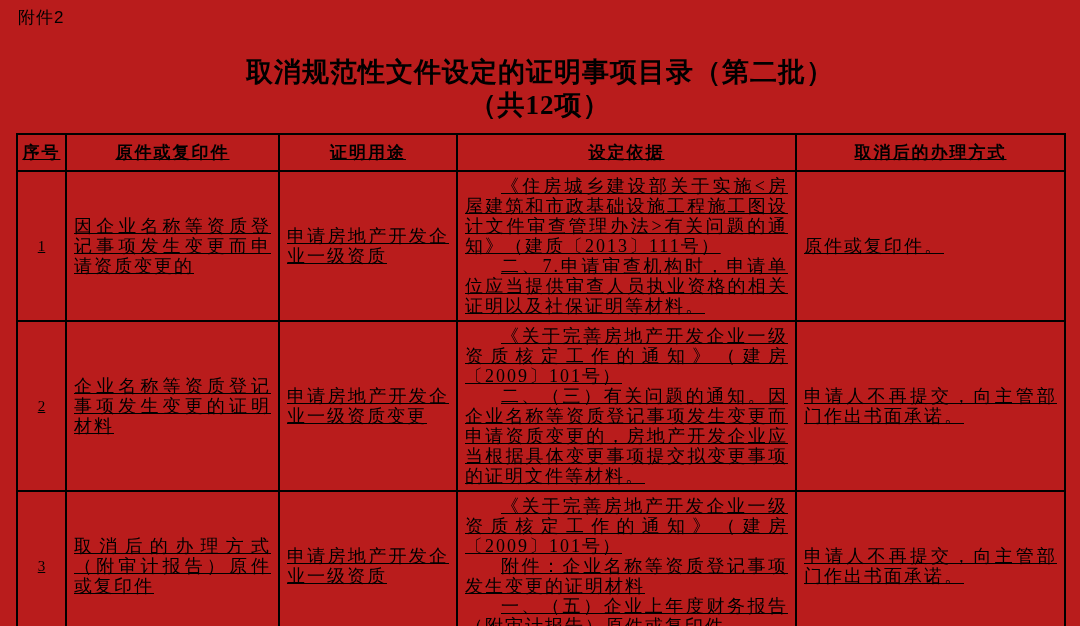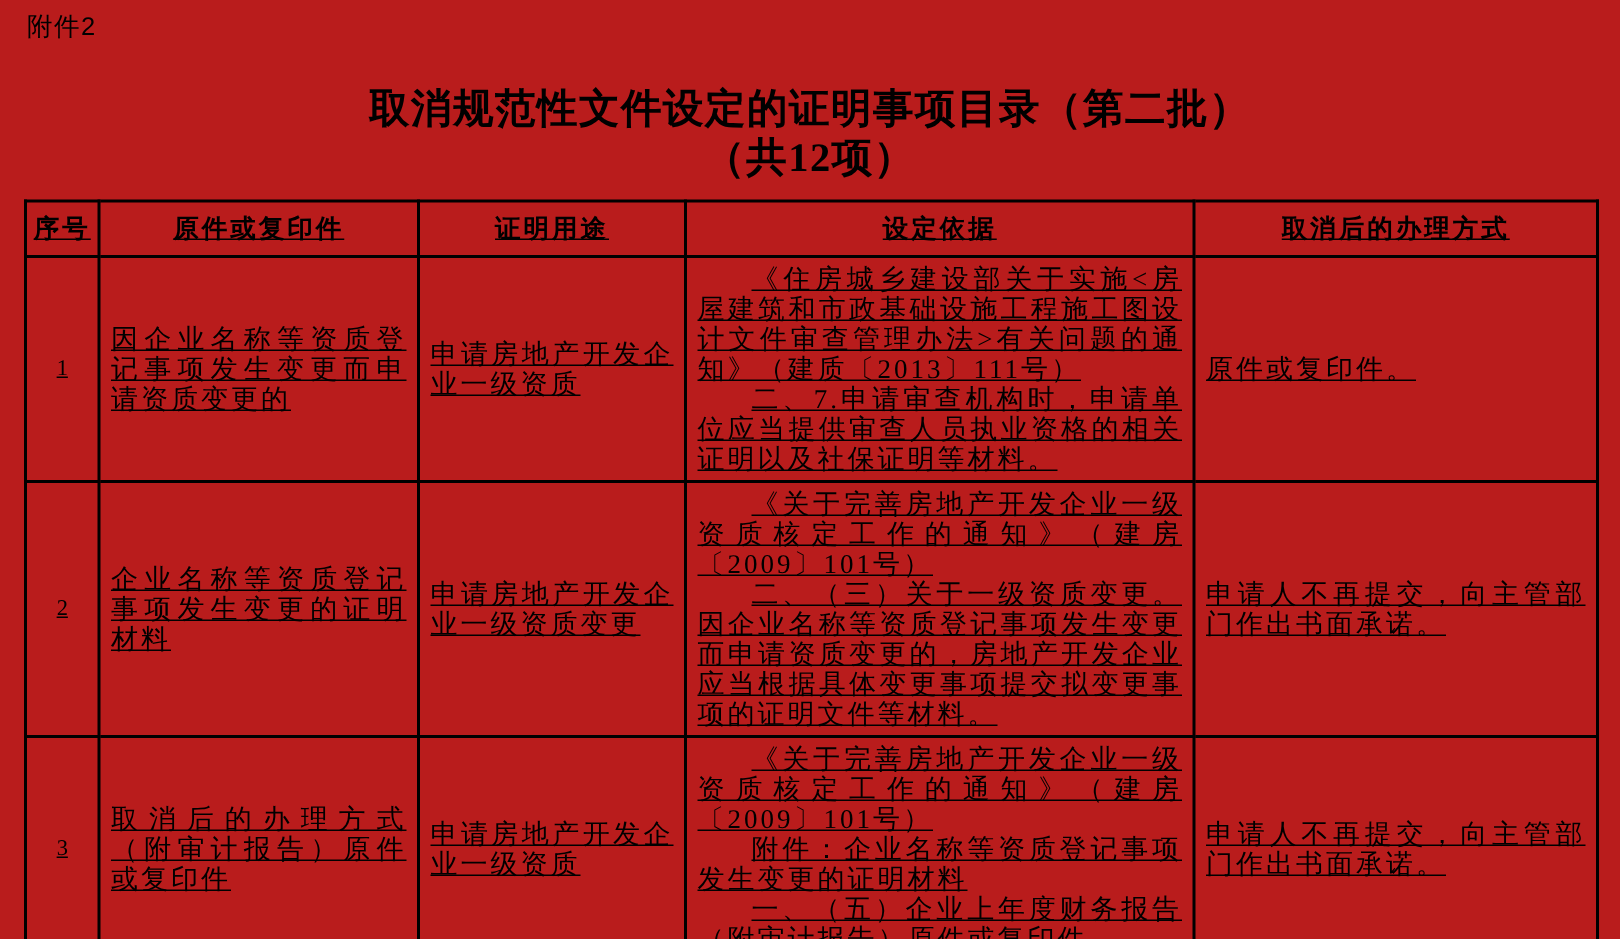--- a/index.html
+++ b/index.html
@@ -123,21 +123,21 @@
           <p>二、7.申请审查机构时，申请单位应当提供审查人员执业资格的相关证明以及社保证明等材料。</p>
         </td>
         <td class="cell-method">原件或复印件。</td>
       </tr>
       <tr class="row-2">
         <td class="cell-no">2</td>
         <td class="cell-name">企业名称等资质登记事项发生变更的证明材料</td>
         <td class="cell-purpose">申请房地产开发企业一级资质变更</td>
         <td class="cell-basis">
           <p>《关于完善房地产开发企业一级资质核定工作的通知》（建房〔2009〕101号）</p>
-          <p>二、（三）关于一级资质变更。因企业名称等资质登记事项发生变更而申请资质变更的，房地产开发企业应当根据具体变更事项提交拟变更事项的证明文件等材料。</p>
+          <p>二、（三）有关问题的通知。因企业名称等资质登记事项发生变更而申请资质变更的，房地产开发企业应当根据具体变更事项提交拟变更事项的证明文件等材料。</p>
         </td>
         <td class="cell-method">申请人不再提交，向主管部门作出书面承诺。</td>
       </tr>
       <tr class="row-3">
         <td class="cell-no">3</td>
         <td class="cell-name">取消后的办理方式（附审计报告）原件或复印件</td>
         <td class="cell-purpose">申请房地产开发企业一级资质</td>
         <td class="cell-basis">
           <p>《关于完善房地产开发企业一级资质核定工作的通知》（建房〔2009〕101号）</p>
           <p>附件：企业名称等资质登记事项发生变更的证明材料</p>

